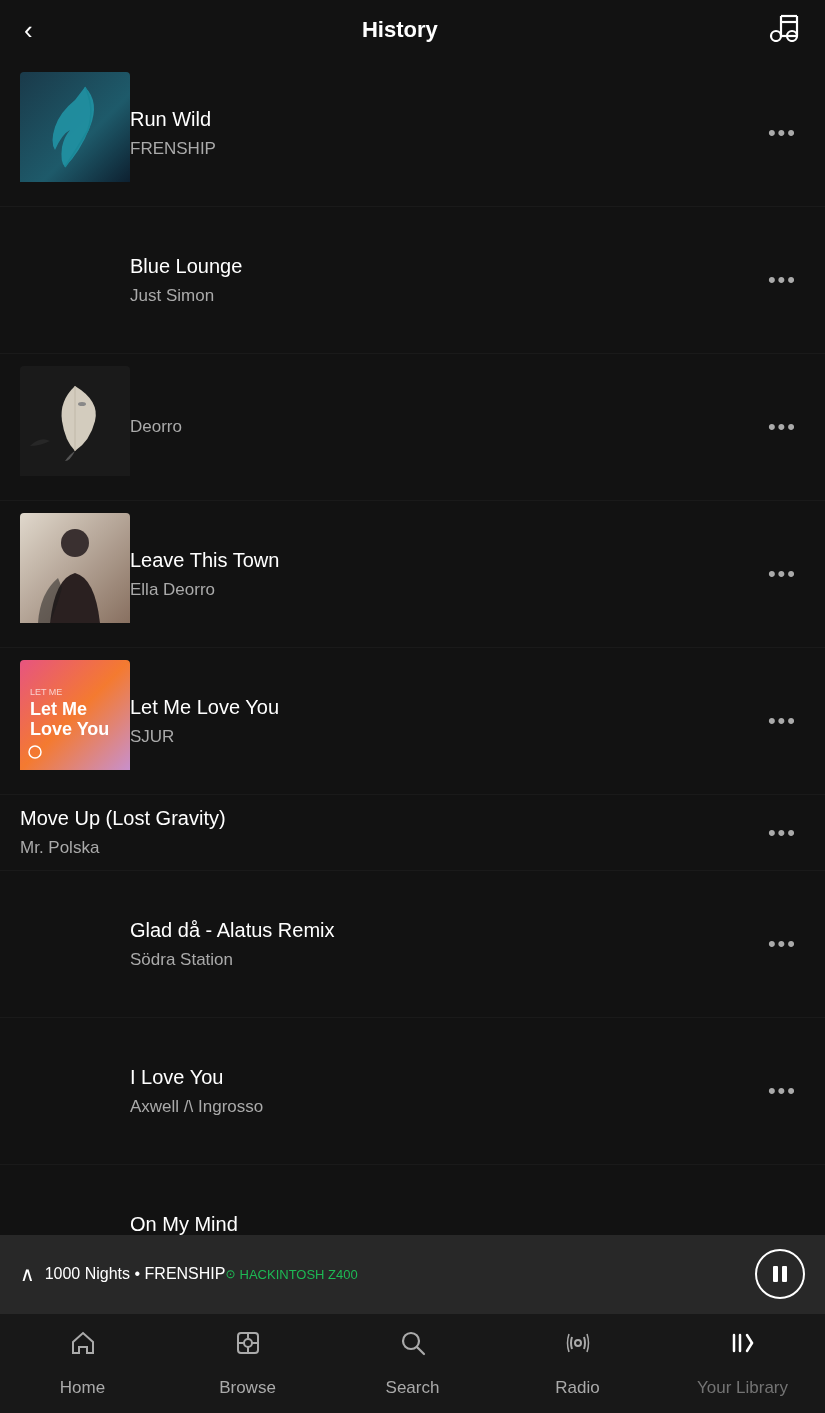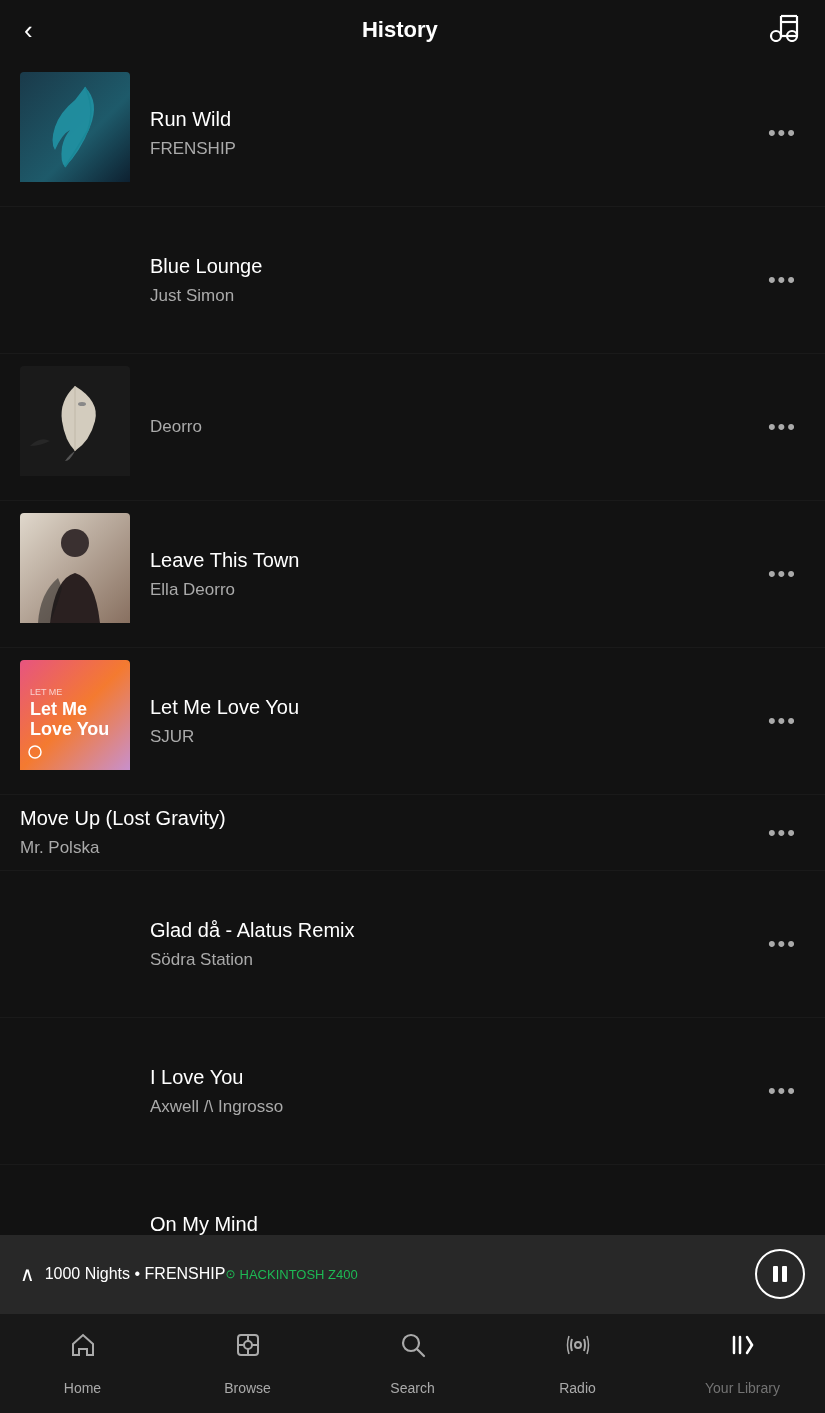--- a/index.html
+++ b/index.html
@@ -48,21 +48,20 @@
       padding: 12px 20px;
       border-bottom: 1px solid #1a1a1a;
       cursor: pointer;
     }
     .track-artwork {
       width: 110px;
       height: 122px;
       flex-shrink: 0;
       border-radius: 4px;
       overflow: hidden;
-      margin-right: 20px;
     }
     .track-info {
       flex: 1;
     }
     .track-name {
       font-size: 20px;
       font-weight: 500;
       color: #fff;
       margin-bottom: 8px;
     }
@@ -155,21 +154,21 @@
       flex: 1;
     }
     .nav-icon {
       font-size: 24px;
       color: #aaa;
     }
     .nav-icon.active {
       color: #fff;
     }
     .nav-label {
-      font-size: 14px;
+      font-size: 17px;
       color: #aaa;
       margin-top: 9px;
     }
     .nav-label.active {
       color: #737373;
     }
   </style>
 </head>
 <body>
 

